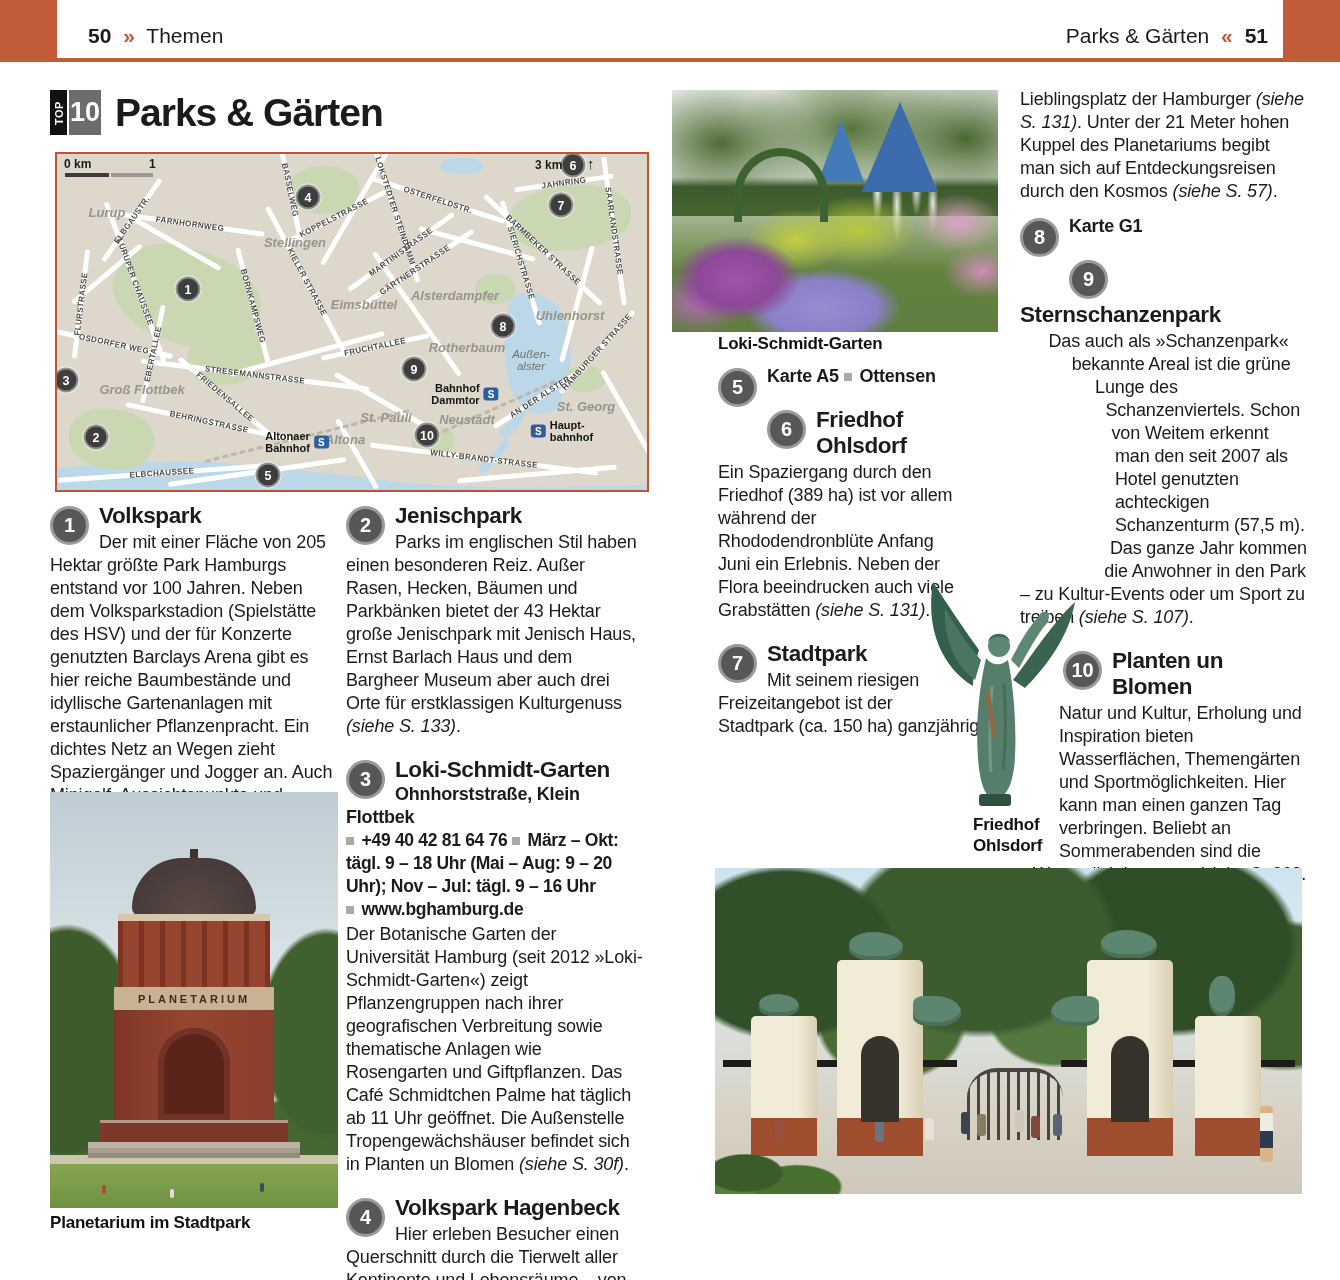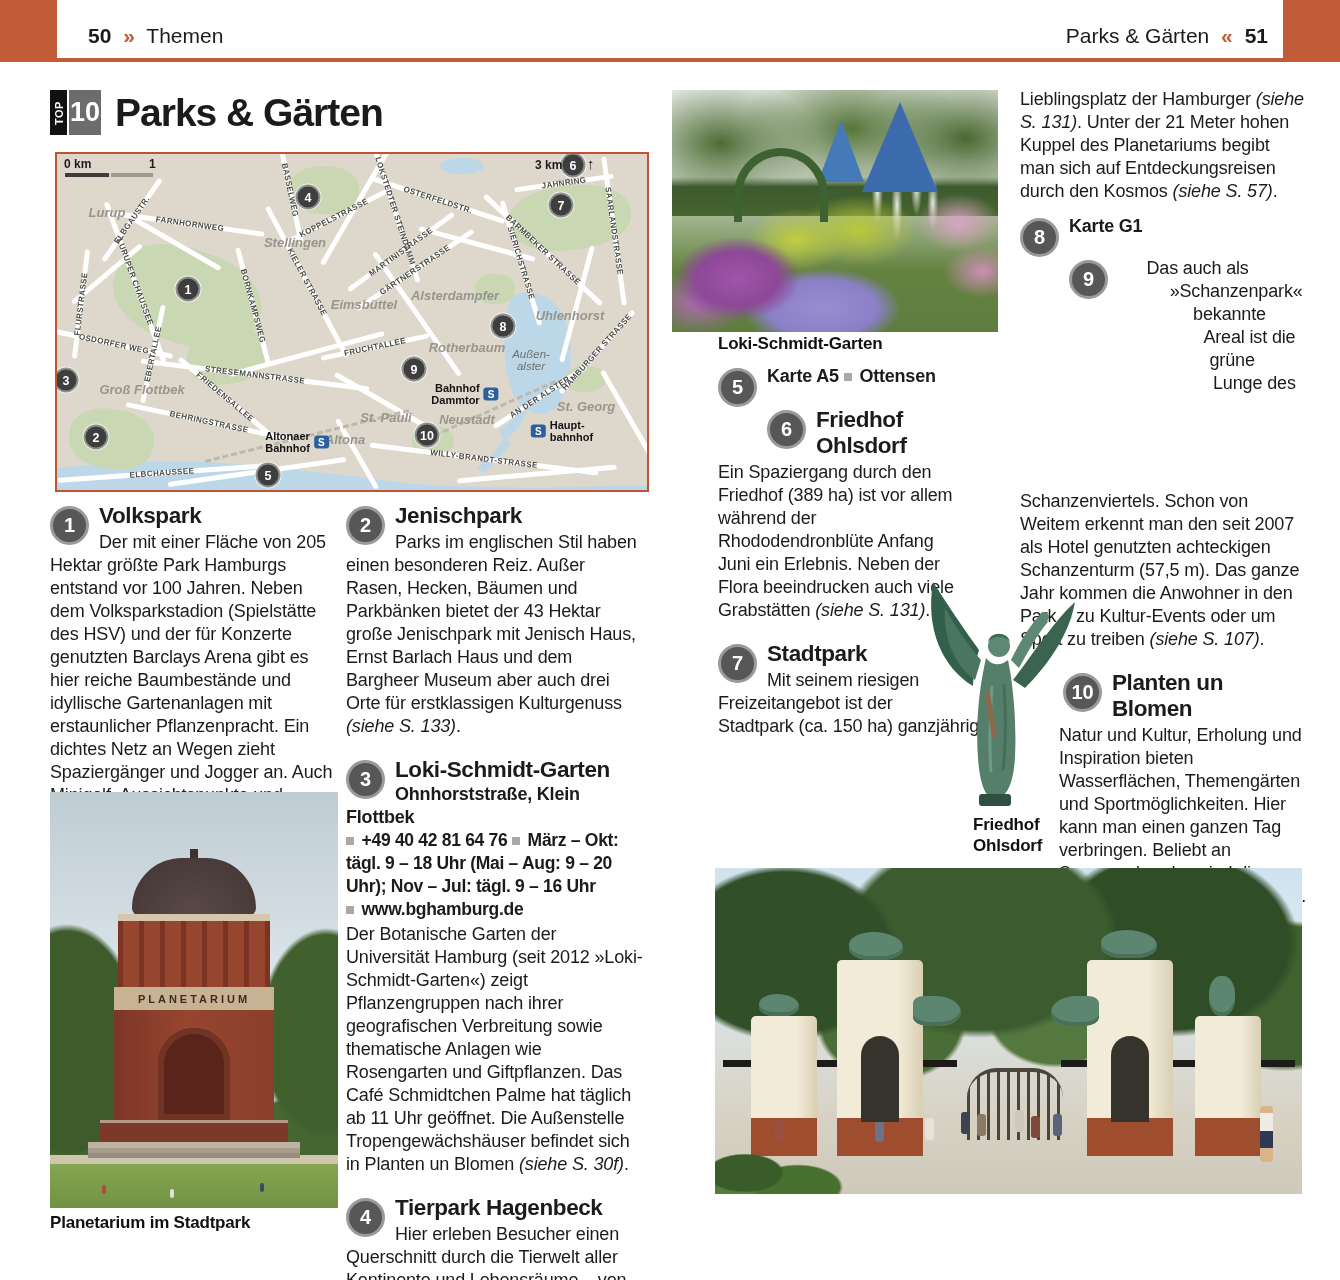--- a/index.html
+++ b/index.html
@@ -362,21 +362,21 @@
       <h2 class="e-title">Loki-Schmidt-Garten</h2>
       <div class="e-sub"><span>Ohnhorststraße, Klein Flottbek</span></div>
       <div class="e-info"><span class="sq"></span><span> +49 40 42 81 64 76 </span><span class="sq"></span><span> März – Okt: tägl. 9 – 18 Uhr (Mai – Aug: 9 – 20 Uhr); Nov – Jul: tägl. 9 – 16 Uhr</span></div>
       <div class="e-info"><span class="sq"></span><span> www.bghamburg.de</span></div>
       <p class="e-body"><span>Der Botanische Garten der Universität Hamburg (seit 2012 »Loki-Schmidt-Garten«) zeigt Pflanzengruppen nach ihrer geografischen Verbreitung sowie thematische Anlagen wie Rosengarten und Giftpflanzen. Das Café Schmidtchen Palme hat täglich ab 11 Uhr geöffnet. Die Außenstelle Tropengewächshäuser befindet sich in Planten un Blomen </span><i>(siehe S. 30f)</i><span>.</span></p>
     </section>
     <section class="entry">
       <div class="badge">
           <span>4</span>
         </div>
-      <h2 class="e-title">Tierpark Hagenbeck</h2>
+      <h2 class="e-title">Volkspark Hagenbeck</h2>
       <p class="e-body"><span>Hier erleben Besucher einen Querschnitt durch die Tierwelt aller Kontinente und Lebensräume – von Landtieren bis zu Meeresbewohnern tropischer Gebiete </span></p>
     </section>
   </div>
 
   <div class="col" id="col3">
     <div class="caption">Loki-Schmidt-Garten</div>
     <section class="entry">
       <div class="badge">
           <span>5</span>
         </div>
@@ -405,20 +405,21 @@
     <section class="entry" style="margin-top:12px;">
       <div class="badge">
           <span>8</span>
         </div>
       <div class="e-sub"><span>Karte G1</span></div>
     </section>
     <section class="entry">
       <div class="badge">
           <span>9</span>
         </div>
+      <h2 class="e-title">Sternschanzenpark</h2>
       <p class="e-body">
         <span class="angel-clear-l"></span><span><span>Das auch als »Schanzenpark« bekannte Areal ist die grüne Lunge des Schanzenviertels. Schon von Weitem erkennt man den seit 2007 als Hotel genutzten achteckigen Schanzenturm (57,5 m). Das ganze Jahr kommen die Anwohner in den Park – zu Kultur-Events oder um Sport zu treiben </span><i>(siehe S. 107)</i><span>.</span></span>
       </p>
     </section>
     <section class="entry" id="e10">
       <div class="badge">
           <span>10</span>
         </div>
       <h2 class="e-title">Planten un
 Blomen</h2>

